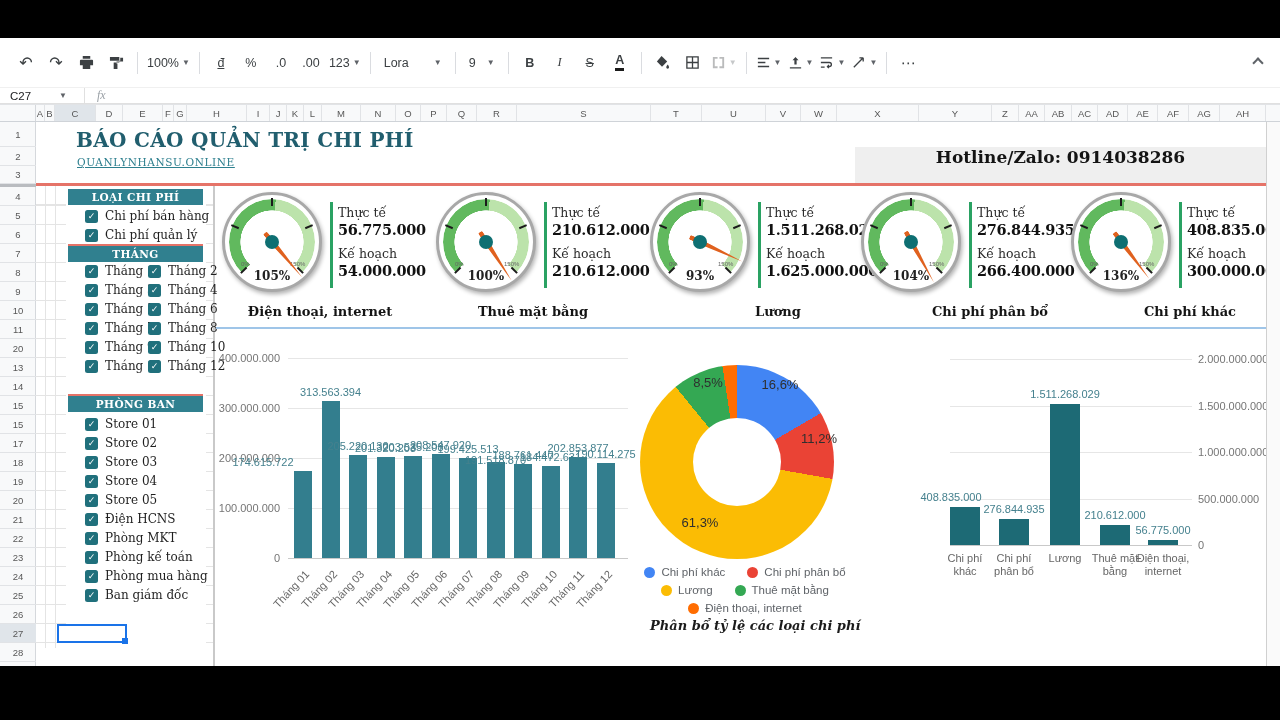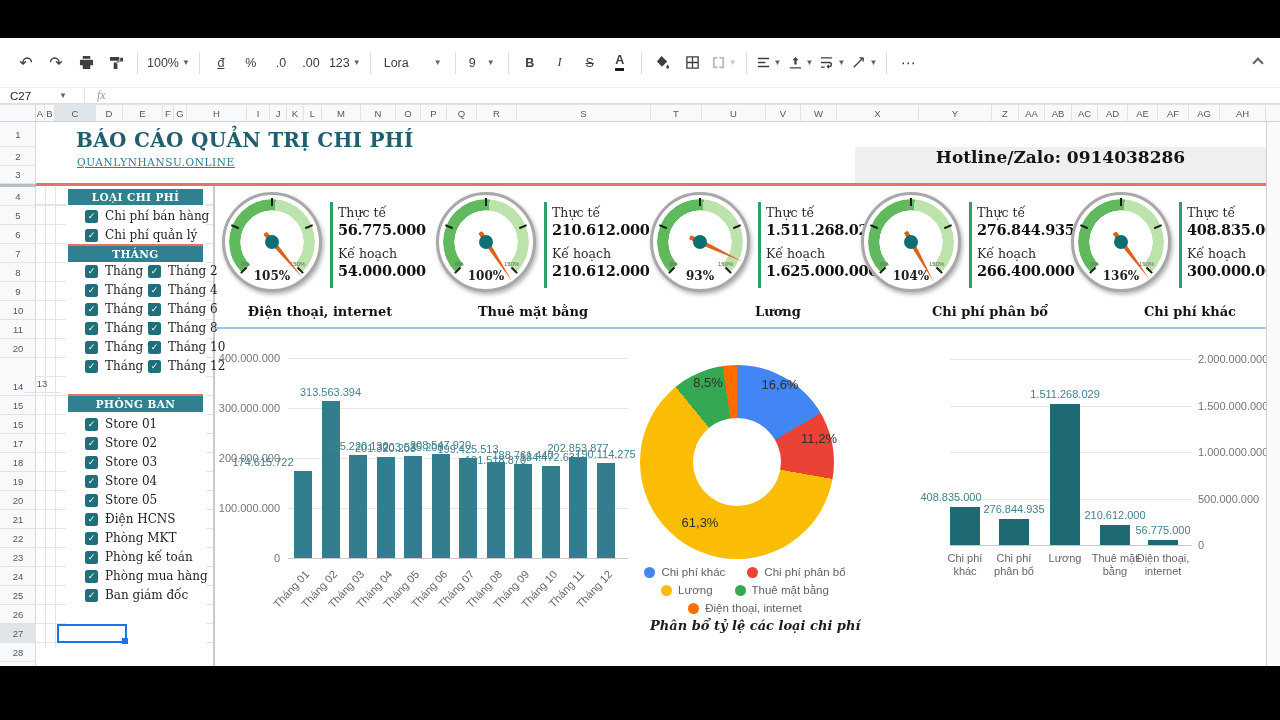--- a/index.html
+++ b/index.html
@@ -660,21 +660,21 @@
             <div class="freeze-h" style="top: 62px;"></div>
             <div class="rh" style="top: 65px; height: 19px;">4</div>
             <div class="rh" style="top: 84px; height: 19px;">5</div>
             <div class="rh" style="top: 103px; height: 19px;">6</div>
             <div class="rh" style="top: 122px; height: 19px;">7</div>
             <div class="rh" style="top: 141px; height: 19px;">8</div>
             <div class="rh" style="top: 160px; height: 19px;">9</div>
             <div class="rh" style="top: 179px; height: 19px;">10</div>
             <div class="rh" style="top: 198px; height: 19px;">11</div>
             <div class="rh" style="top: 217px; height: 19px;">20</div>
-            <div class="rh" style="top: 252px; height: 19px; margin-left: 24px;">13</div>
+            <div class="rh" style="top: 236px; height: 19px;">13</div>
             <div class="rh" style="top: 255px; height: 19px;">14</div>
             <div class="rh" style="top: 274px; height: 19px;">15</div>
             <div class="rh" style="top: 293px; height: 19px;">15</div>
             <div class="rh" style="top: 312px; height: 19px;">17</div>
             <div class="rh" style="top: 331px; height: 19px;">18</div>
             <div class="rh" style="top: 350px; height: 19px;">19</div>
             <div class="rh" style="top: 369px; height: 19px;">20</div>
             <div class="rh" style="top: 388px; height: 19px;">21</div>
             <div class="rh" style="top: 407px; height: 19px;">22</div>
             <div class="rh" style="top: 426px; height: 19px;">23</div>

